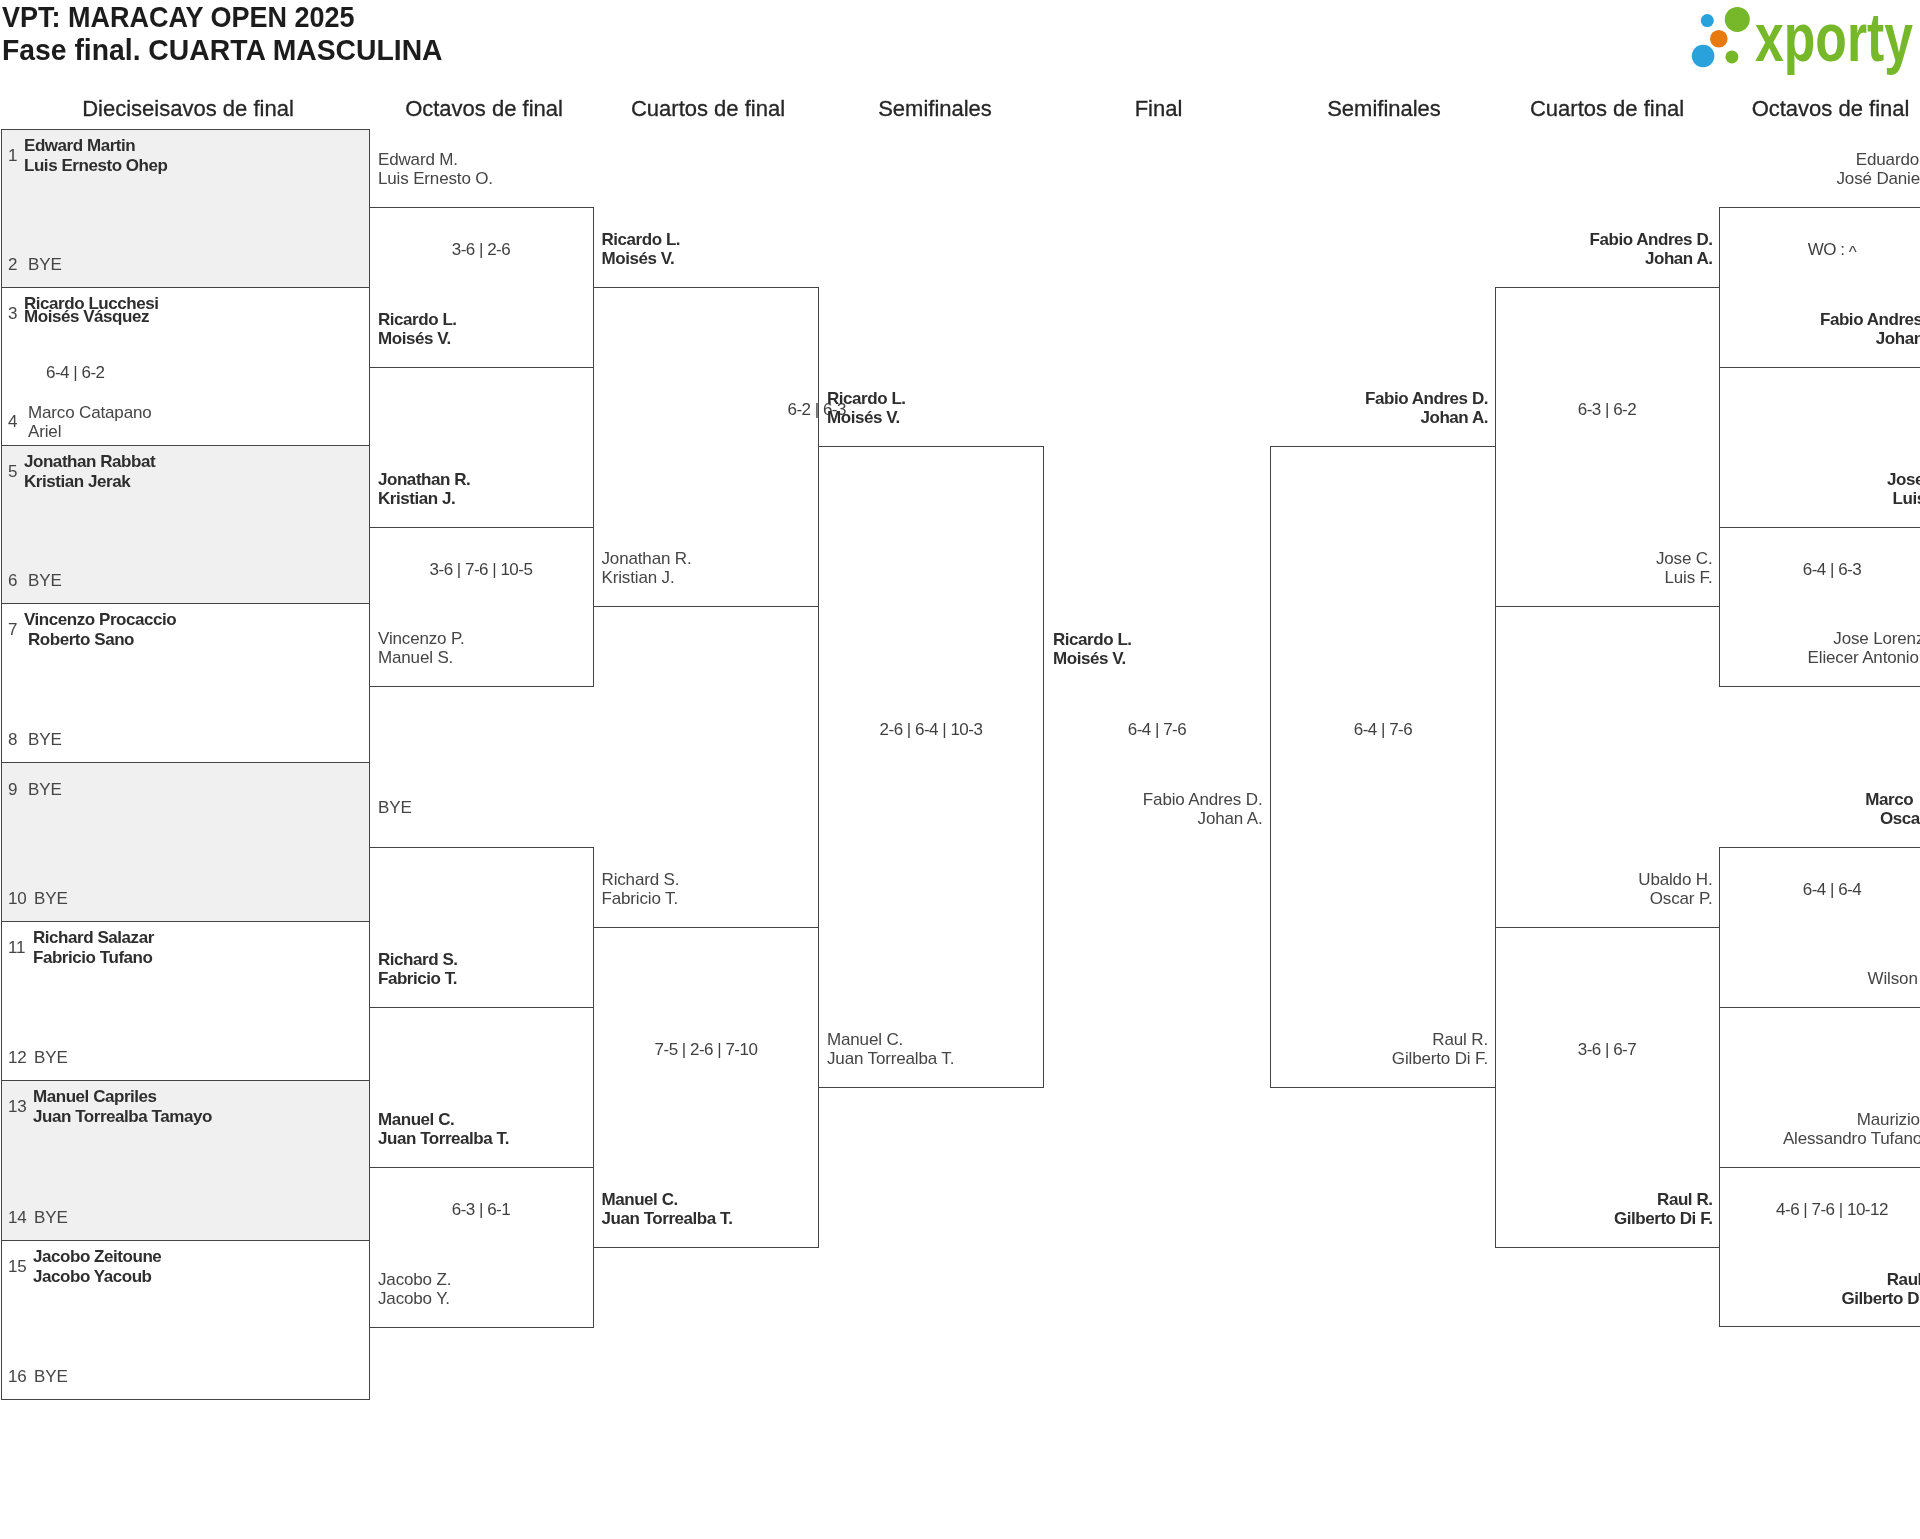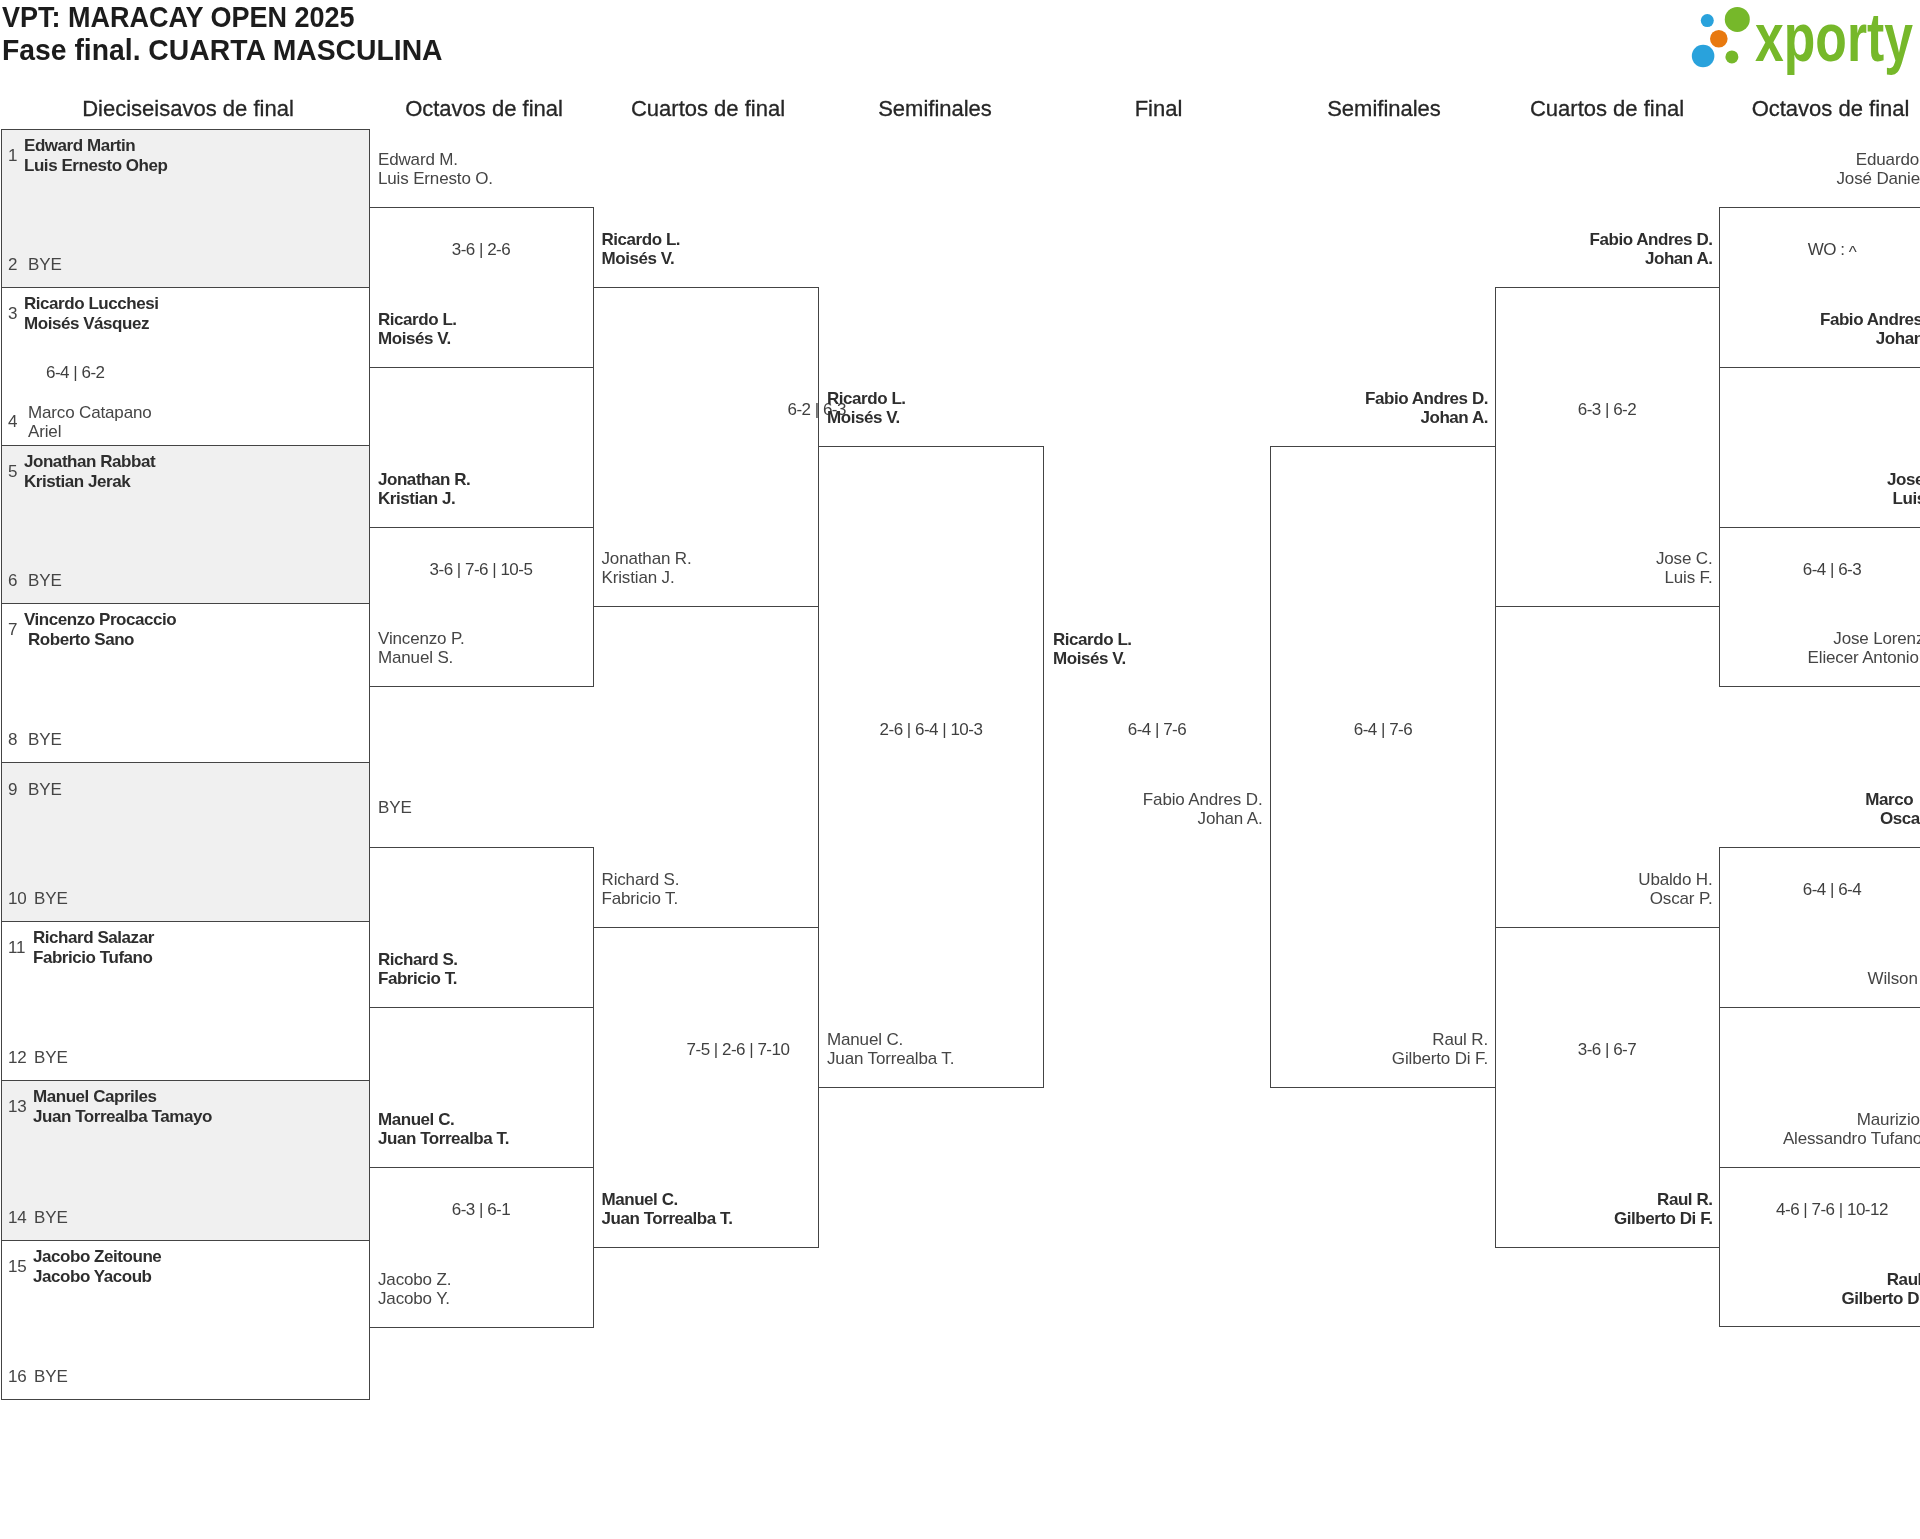--- a/index.html
+++ b/index.html
@@ -51,21 +51,21 @@
 <div class="bx" style="left:1719px;top:527px;width:226px;height:160px"></div>
 <div class="bx" style="left:1719px;top:847px;width:226px;height:161px"></div>
 <div class="bx" style="left:1719px;top:1167px;width:226px;height:160px"></div>
 <div class="t" style="left:8px;top:147px">1</div>
 <div class="t b" style="left:24px;top:137px">Edward Martin</div>
 <div class="t b" style="left:24px;top:156.5px">Luis Ernesto Ohep</div>
 <div class="t" style="left:8px;top:255.5px">2</div>
 <div class="t" style="left:28px;top:255.5px">BYE</div>
 <div class="t" style="left:8px;top:305px">3</div>
 <div class="t b" style="left:24px;top:295px">Ricardo Lucchesi</div>
-<div class="t b" style="left:24px;top:315px">Moisés Vásquez</div>
+<div class="t b" style="left:24px;top:308px">Moisés Vásquez</div>
 <div class="t sc" style="left:46px;top:364px;width:280px;text-align:left">6-4 | 6-2</div>
 <div class="t" style="left:8px;top:413px">4</div>
 <div class="t" style="left:28px;top:403.5px">Marco Catapano</div>
 <div class="t" style="left:28px;top:423px">Ariel</div>
 <div class="t" style="left:8px;top:463px">5</div>
 <div class="t b" style="left:24px;top:453px">Jonathan Rabbat</div>
 <div class="t b" style="left:24px;top:472.5px">Kristian Jerak</div>
 <div class="t" style="left:8px;top:571.5px">6</div>
 <div class="t" style="left:28px;top:571.5px">BYE</div>
 <div class="t" style="left:8px;top:621px">7</div>
@@ -110,21 +110,21 @@
 <div class="t sc" style="left:341px;top:1201.0px;width:280px;text-align:center">6-3 | 6-1</div>
 <div class="t" style="left:378px;top:1270.5px">Jacobo Z.</div>
 <div class="t" style="left:378px;top:1290px">Jacobo Y.</div>
 <div class="t b" style="left:601.5px;top:230.5px">Ricardo L.</div>
 <div class="t b" style="left:601.5px;top:250px">Moisés V.</div>
 <div class="t sc" style="left:566px;top:400.5px;width:280px;text-align:right">6-2 | 6-3</div>
 <div class="t" style="left:601.5px;top:549.5px">Jonathan R.</div>
 <div class="t" style="left:601.5px;top:569px">Kristian J.</div>
 <div class="t" style="left:601.5px;top:870.5px">Richard S.</div>
 <div class="t" style="left:601.5px;top:890px">Fabricio T.</div>
-<div class="t sc" style="left:598px;top:1041.0px;width:280px;text-align:center">7-5 | 2-6 | 7-10</div>
+<div class="t sc" style="left:566px;top:1041.0px;width:280px;text-align:center">7-5 | 2-6 | 7-10</div>
 <div class="t b" style="left:601.5px;top:1190.5px">Manuel C.</div>
 <div class="t b" style="left:601.5px;top:1210px">Juan Torrealba T.</div>
 <div class="t b" style="left:827px;top:389.5px">Ricardo L.</div>
 <div class="t b" style="left:827px;top:409px">Moisés V.</div>
 <div class="t sc" style="left:791px;top:720.5px;width:280px;text-align:center">2-6 | 6-4 | 10-3</div>
 <div class="t" style="left:827px;top:1030.5px">Manuel C.</div>
 <div class="t" style="left:827px;top:1050px">Juan Torrealba T.</div>
 <div class="t b" style="left:1053px;top:630.5px">Ricardo L.</div>
 <div class="t b" style="left:1053px;top:650px">Moisés V.</div>
 <div class="t sc" style="left:1017px;top:721.0px;width:280px;text-align:center">6-4 | 7-6</div>

